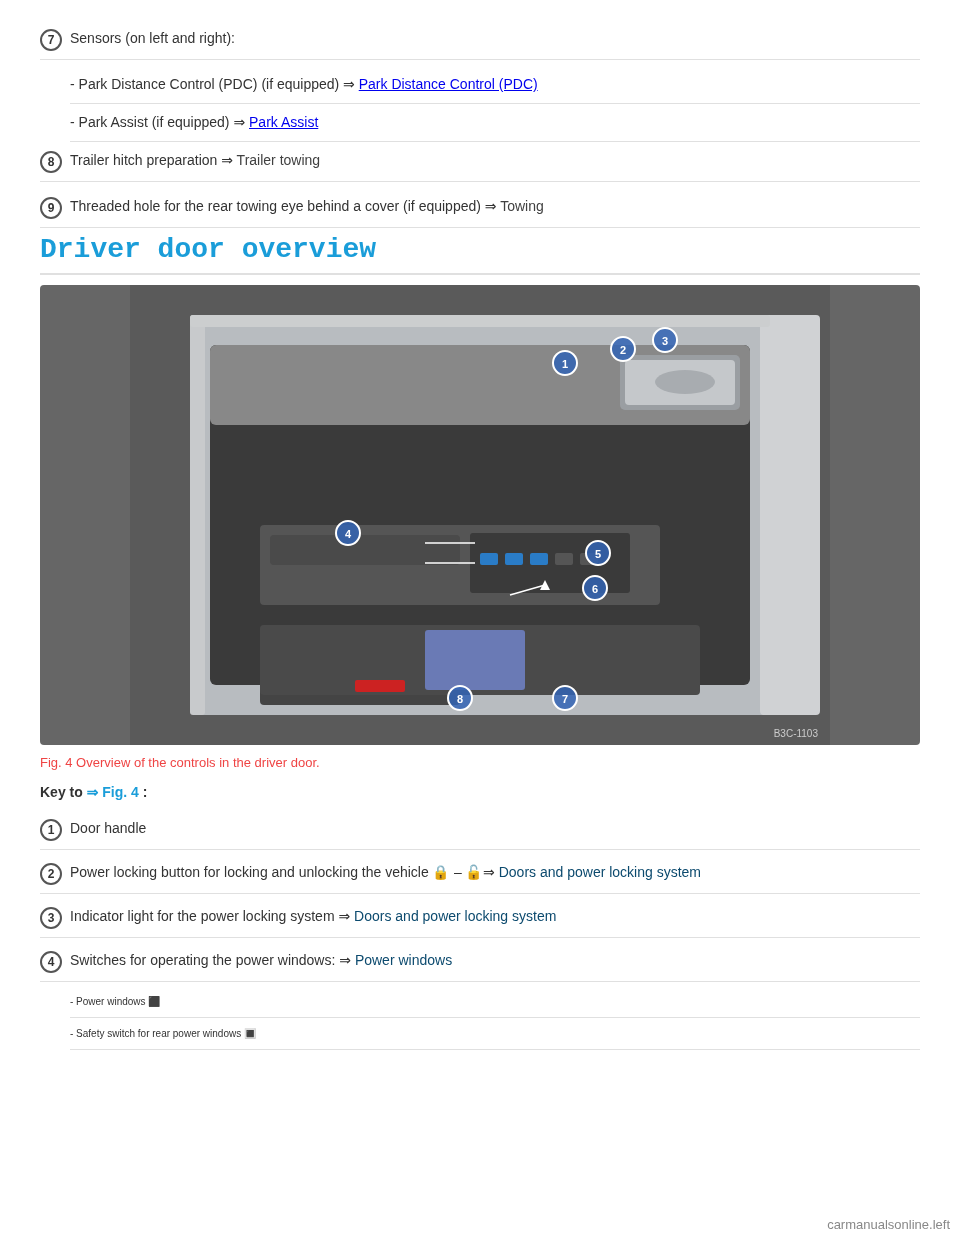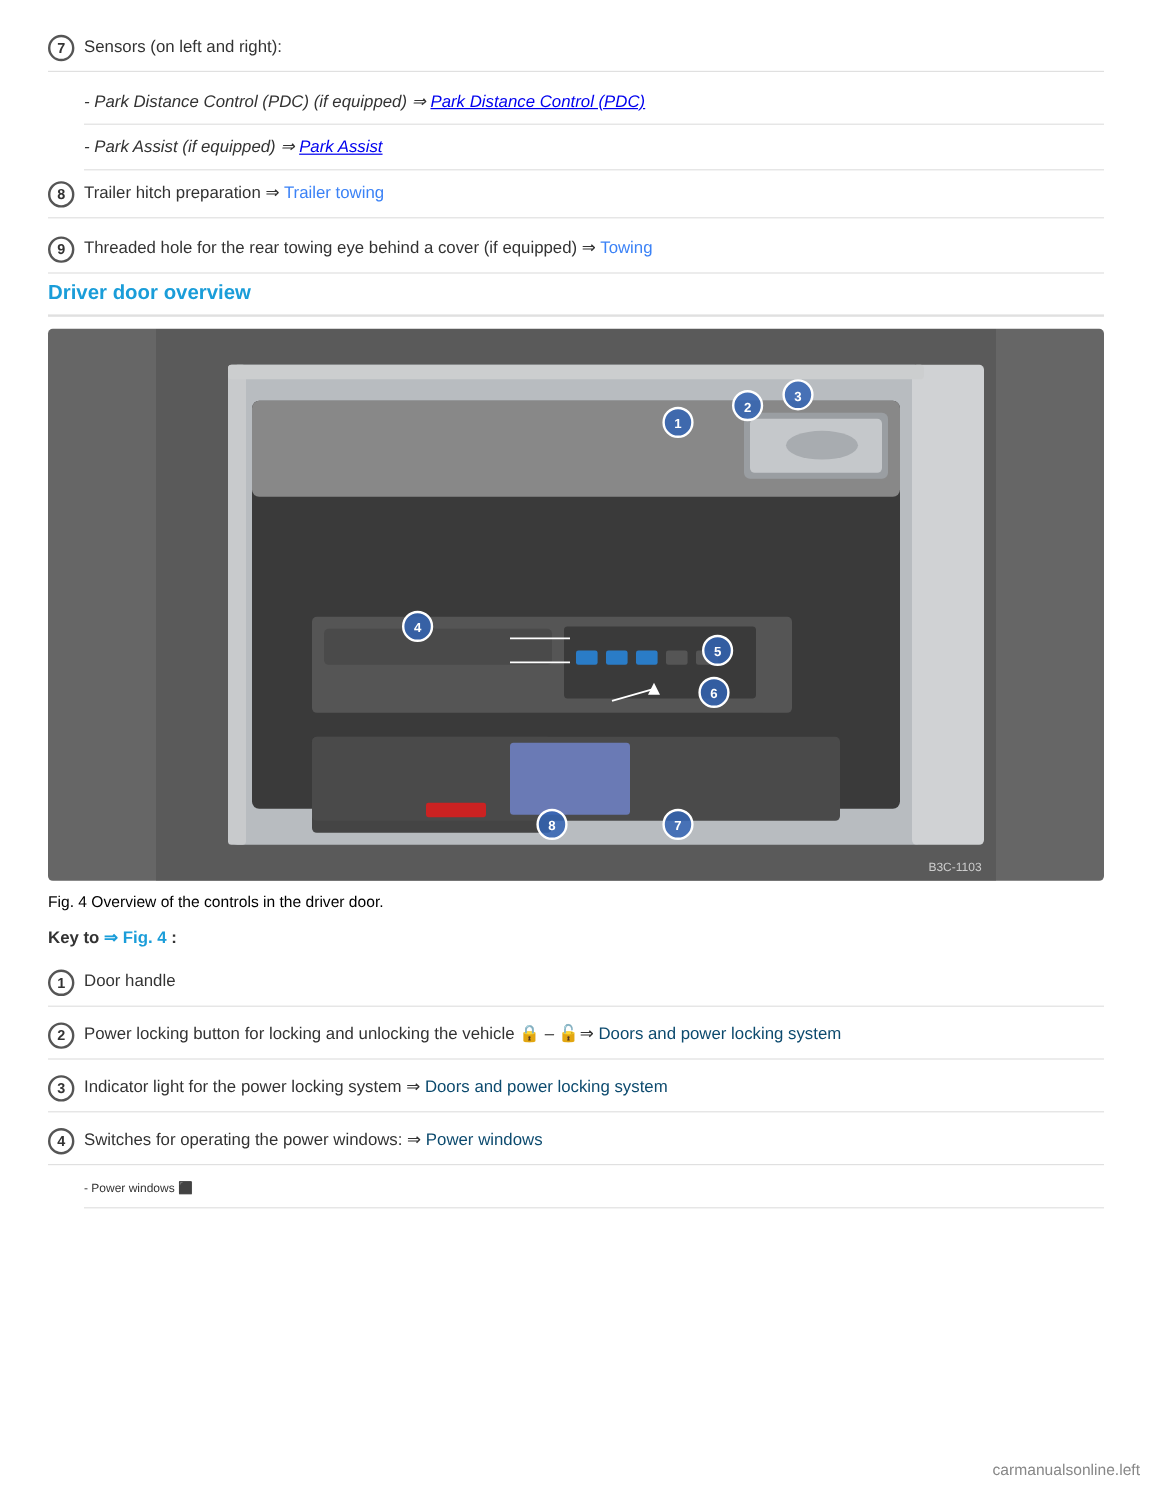--- a/index.html
+++ b/index.html
@@ -47,65 +47,65 @@
       flex-shrink: 0;
       margin-top: 1px;
     }
     .item-text {
       font-size: 14px;
       color: #333;
       line-height: 1.5;
       text-align: right;
     }
     .item-text .link {
-      color: #3b82f6;
+      color: #404040;
       text-decoration: none;
     }
     .sub-item {
       margin-left: 30px;
       padding: 8px 0;
       font-size: 14px;
       color: #333;
       border-bottom: 1px solid #e0e0e0;
       line-height: 1.5;
-      font-style: italic;
     }
     .sub-item:last-of-type {
       border-bottom: 1px solid #e0e0e0;
     }
 
     
     .section-heading {
       color: #1a9dd9;
-      font-size: 17px;
+      font-size: 28px;
       font-weight: bold;
       margin: 4px 0 10px 0;
       padding-bottom: 8px;
       border-bottom: 2px solid #e0e0e0;
+      font-family: Liberation Mono, monospace;
     }
 
     
     .car-image-container {
       width: 100%;
       margin: 10px 0;
       background: #666;
       border-radius: 4px;
       position: relative;
       overflow: hidden;
     }
     .car-image-svg {
       width: 100%;
       height: 460px;
       display: block;
     }
 
     
     .fig-caption {
       font-size: 13px;
-      color: #000000;
+      color: #ef4444;
       margin: 8px 0 14px 0;
     }
 
     
     .key-section {
       margin-top: 10px;
     }
     .key-title {
       font-size: 14px;
       font-weight: bold;
@@ -303,19 +303,22 @@
         <span class="circle-num">4</span>
         <span class="list-item-text">
           <span>Switches for operating the power windows: ⇒ </span><a class="link" href="#">Power windows</a>
         </span>
       </div>
 
       <div class="list-sub-item">
         - Power windows <span>⬛</span>
       </div>
 
+      <div class="list-sub-item">
+        - Safety switch for rear power windows <span>🔳</span>
+      </div>
 
     </div>
 
   </div>
 
   <div class="watermark">carmanualsonline.left</div>
 </div>
 
 </body></html>

